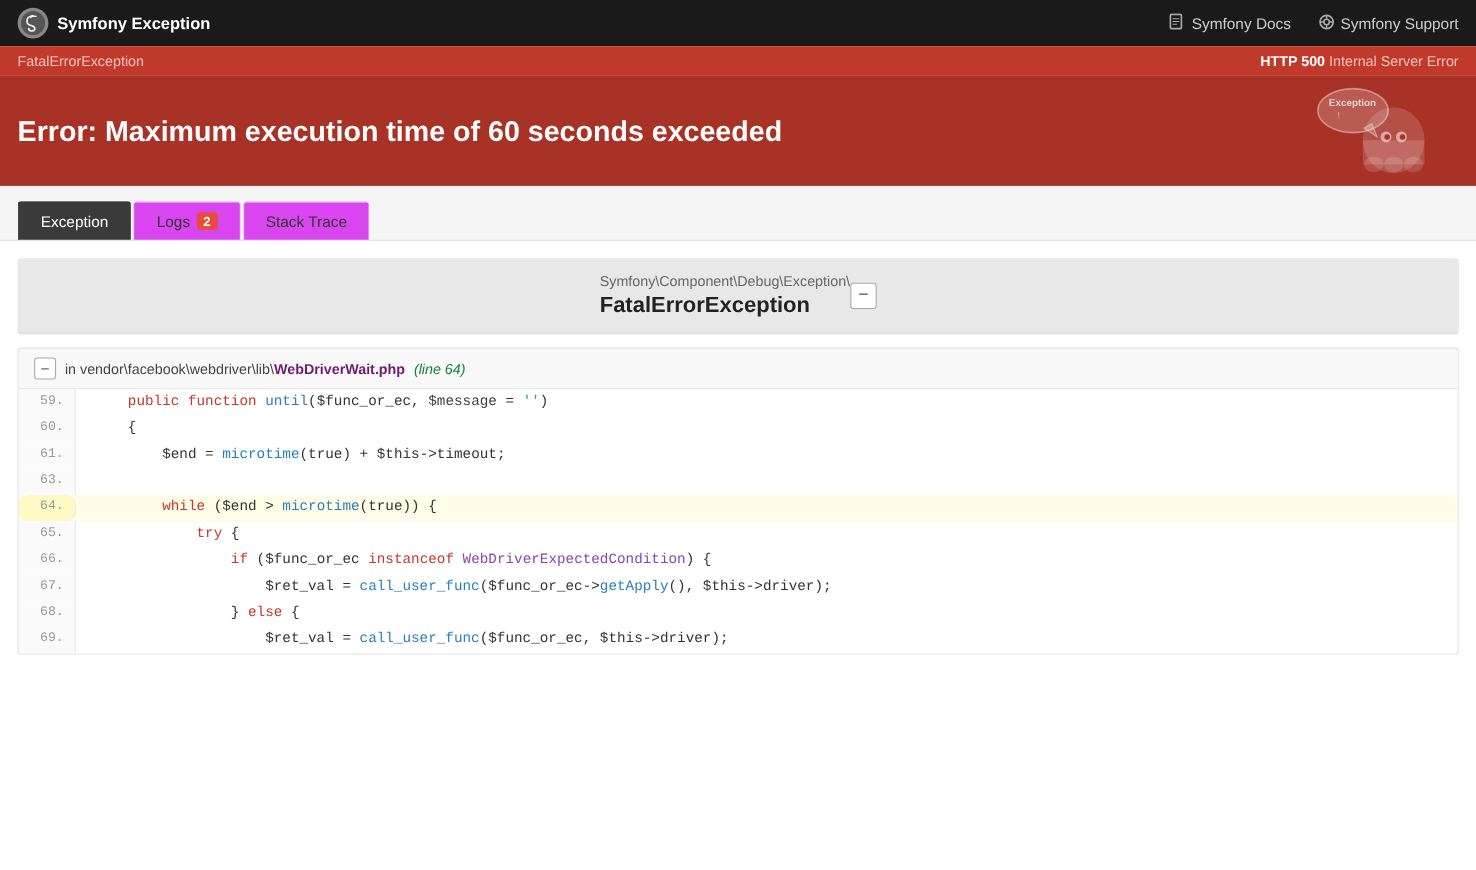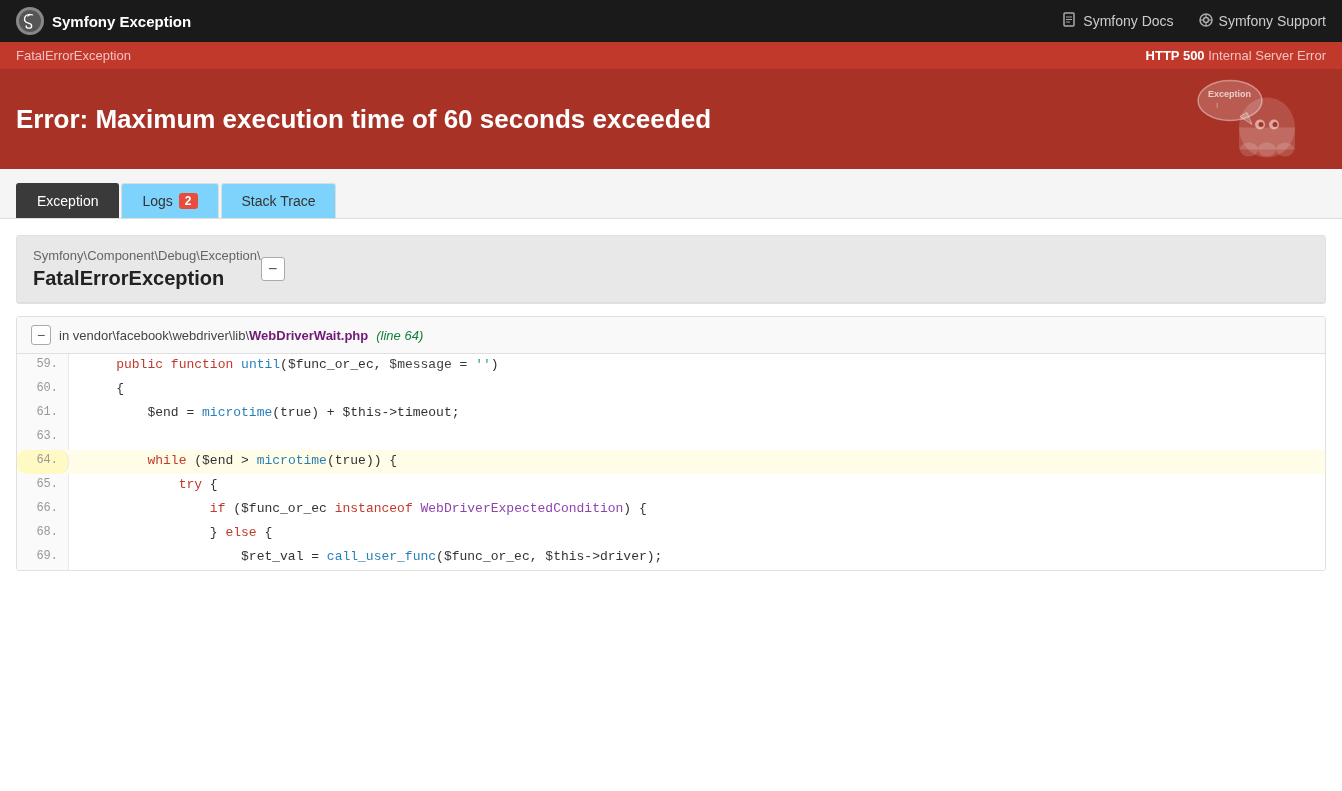--- a/index.html
+++ b/index.html
@@ -72,21 +72,21 @@
       align-items: flex-end;
       gap: 0;
       padding-top: 14px;
     }
     .tab {
       padding: 9px 20px;
       cursor: pointer;
       font-size: 14px;
       border: 1px solid #ddd;
       border-bottom: none;
-      background: #7dd3fc;
+      background: #d946ef;
       color: #333;
       margin-right: 2px;
       border-radius: 3px 3px 0 0;
       display: flex;
       align-items: center;
       gap: 6px;
       user-select: none;
     }
     .tab.active {
       background: #3a3a3a;
@@ -112,21 +112,21 @@
     .exception-block {
       background: #f5f5f5;
       border: 1px solid #e0e0e0;
       border-radius: 3px;
       margin-bottom: 12px;
     }
     .exception-header {
       background: #e8e8e8;
       padding: 12px 16px;
       display: flex;
-      justify-content: flex-start;
+      justify-content: center;
       align-items: center;
       border-bottom: 1px solid #ddd;
     }
     .exception-namespace {
       font-size: 13px;
       color: #666;
     }
     .exception-classname {
       font-size: 20px;
       font-weight: bold;
@@ -346,20 +346,24 @@
         </div>
         <div class="code-line">
           <span class="line-num">65.</span>
           <span class="line-content">            <span class="kw">try</span> {</span>
         </div>
         <div class="code-line">
           <span class="line-num">66.</span>
           <span class="line-content">                <span class="kw">if</span> (<span style="color:#333;">$func_or_ec</span> <span class="kw">instanceof</span> <span class="cls">WebDriverExpectedCondition</span>) {</span>
         </div>
         <div class="code-line">
+          <span class="line-num">67.</span>
+          <span class="line-content">                    <span style="color:#333;">$ret_val</span> = <span class="fn">call_user_func</span>(<span style="color:#333;">$func_or_ec</span>-&gt;<span class="fn">getApply</span>(), <span style="color:#333;">$this</span>-&gt;driver);</span>
+        </div>
+        <div class="code-line">
           <span class="line-num">68.</span>
           <span class="line-content">                } <span class="kw">else</span> {</span>
         </div>
         <div class="code-line">
           <span class="line-num">69.</span>
           <span class="line-content">                    <span style="color:#333;">$ret_val</span> = <span class="fn">call_user_func</span>(<span style="color:#333;">$func_or_ec</span>, <span style="color:#333;">$this</span>-&gt;driver);</span>
         </div>
       </div>
   </div>
 

